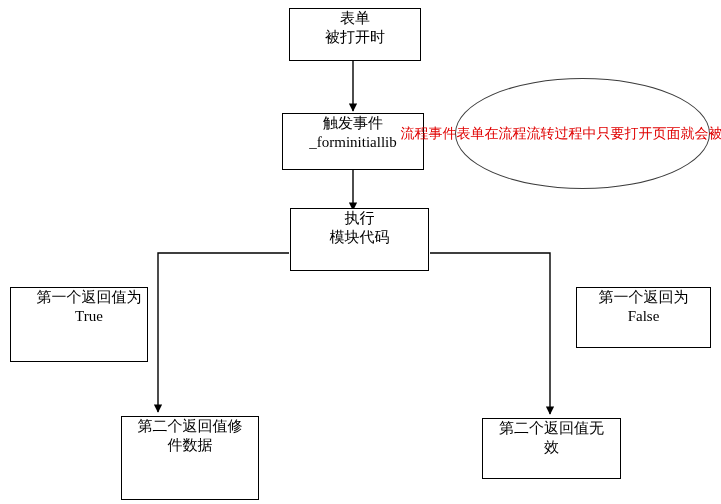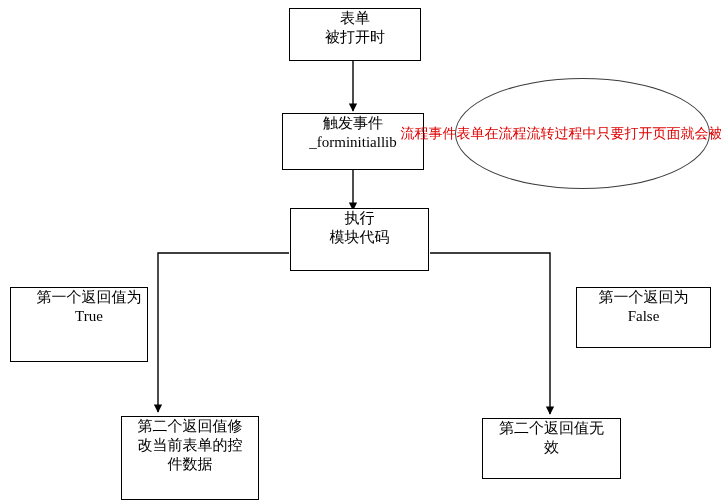--- a/index.html
+++ b/index.html
@@ -124,21 +124,20 @@
     <span class="line latin">True</span>
   </div>
 
   <div class="node" id="node-first-false">
     <span class="line cjk">第一个返回为</span>
     <span class="line latin">False</span>
   </div>
 
   <div class="node" id="node-second-modify">
     <span class="line cjk">第二个返回值修</span>
-    <span class="line cjk">改当前表单的控</span>
     <span class="line cjk">件数据</span>
   </div>
 
   <div class="node" id="node-second-invalid">
     <span class="line cjk">第二个返回值无</span>
     <span class="line cjk">效</span>
   </div>
 
   <div id="note-ellipse">
     <span class="line">流程事件表单在流程流转</span>

